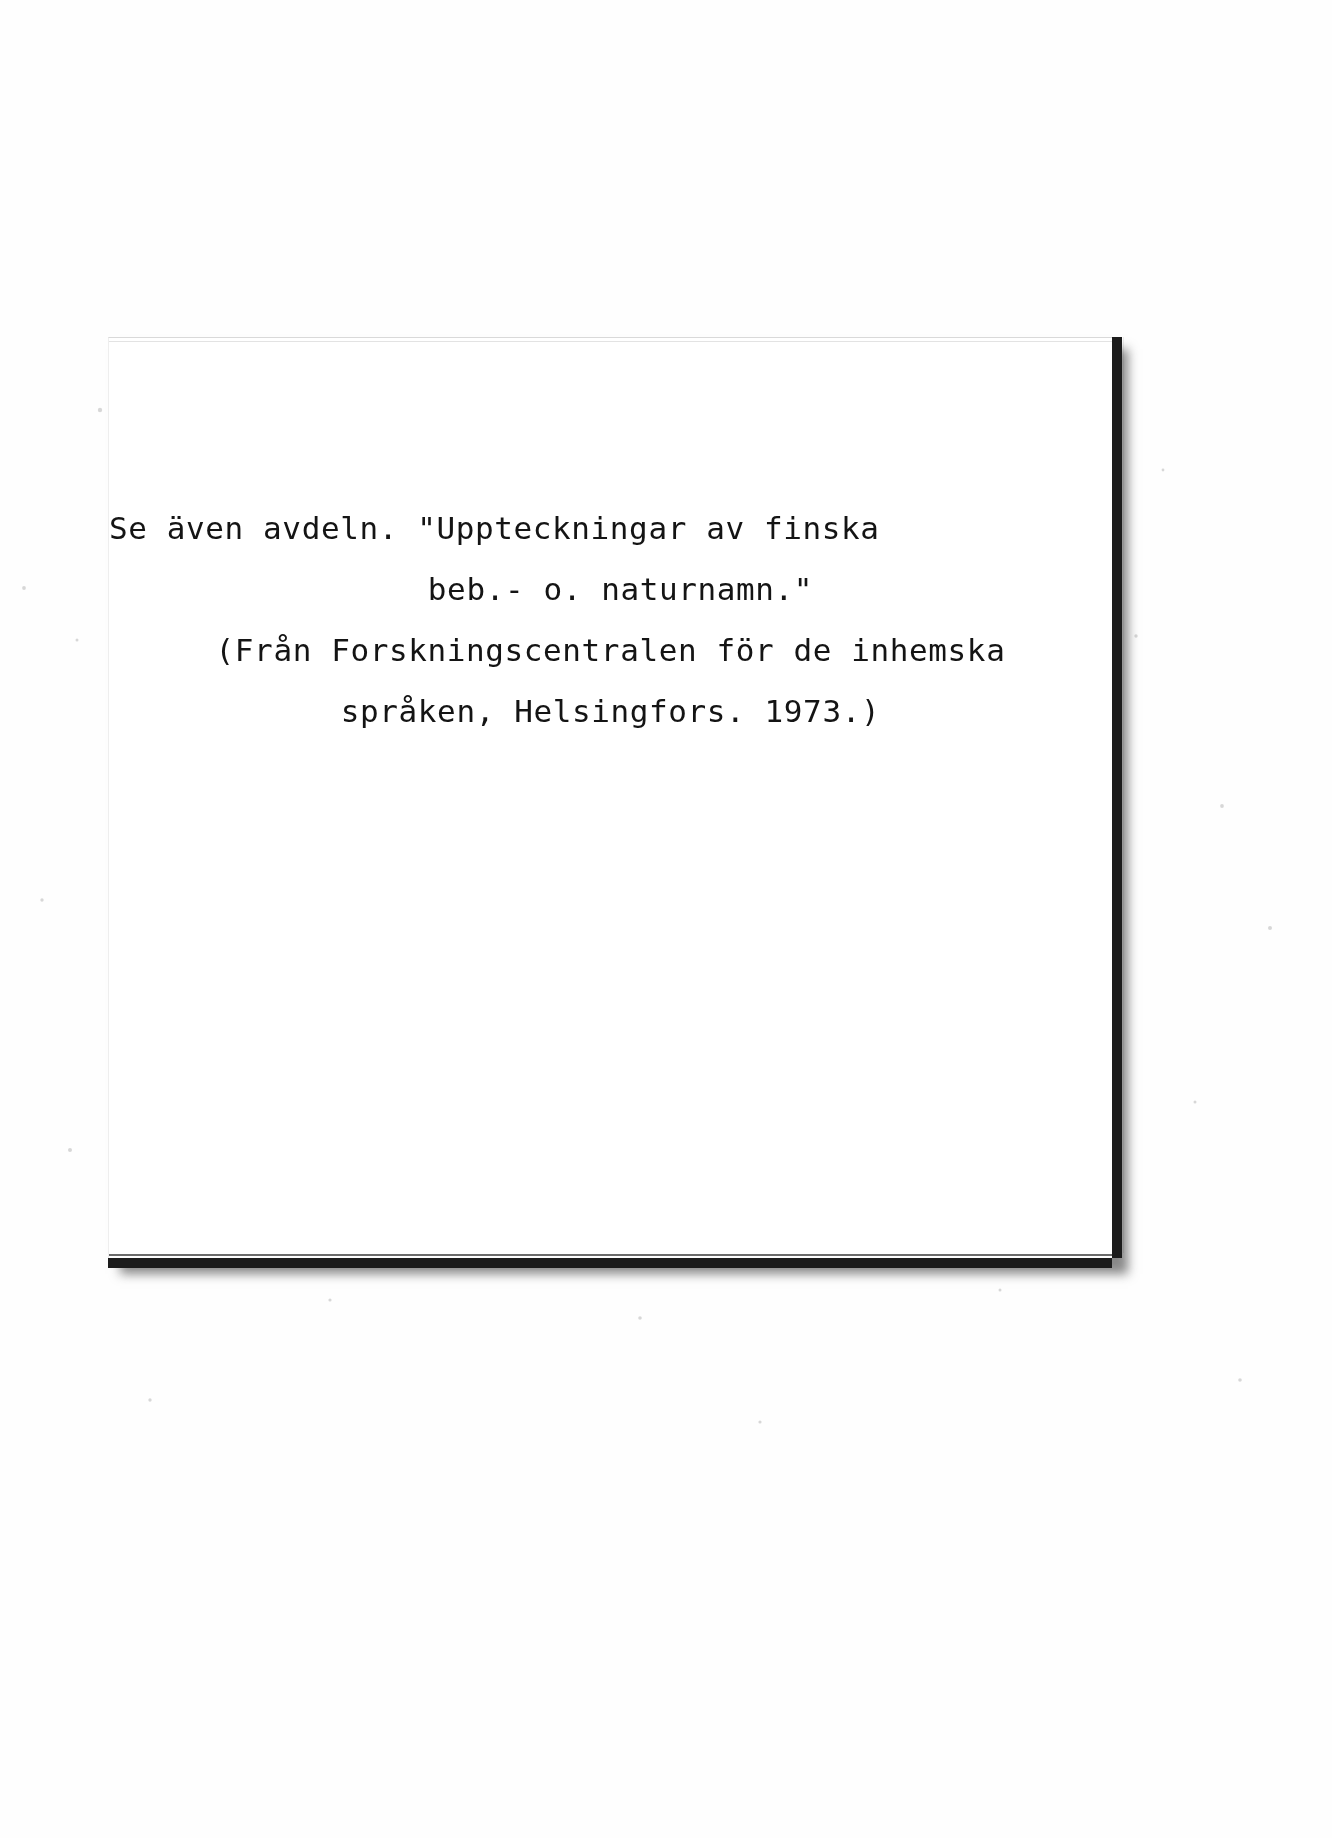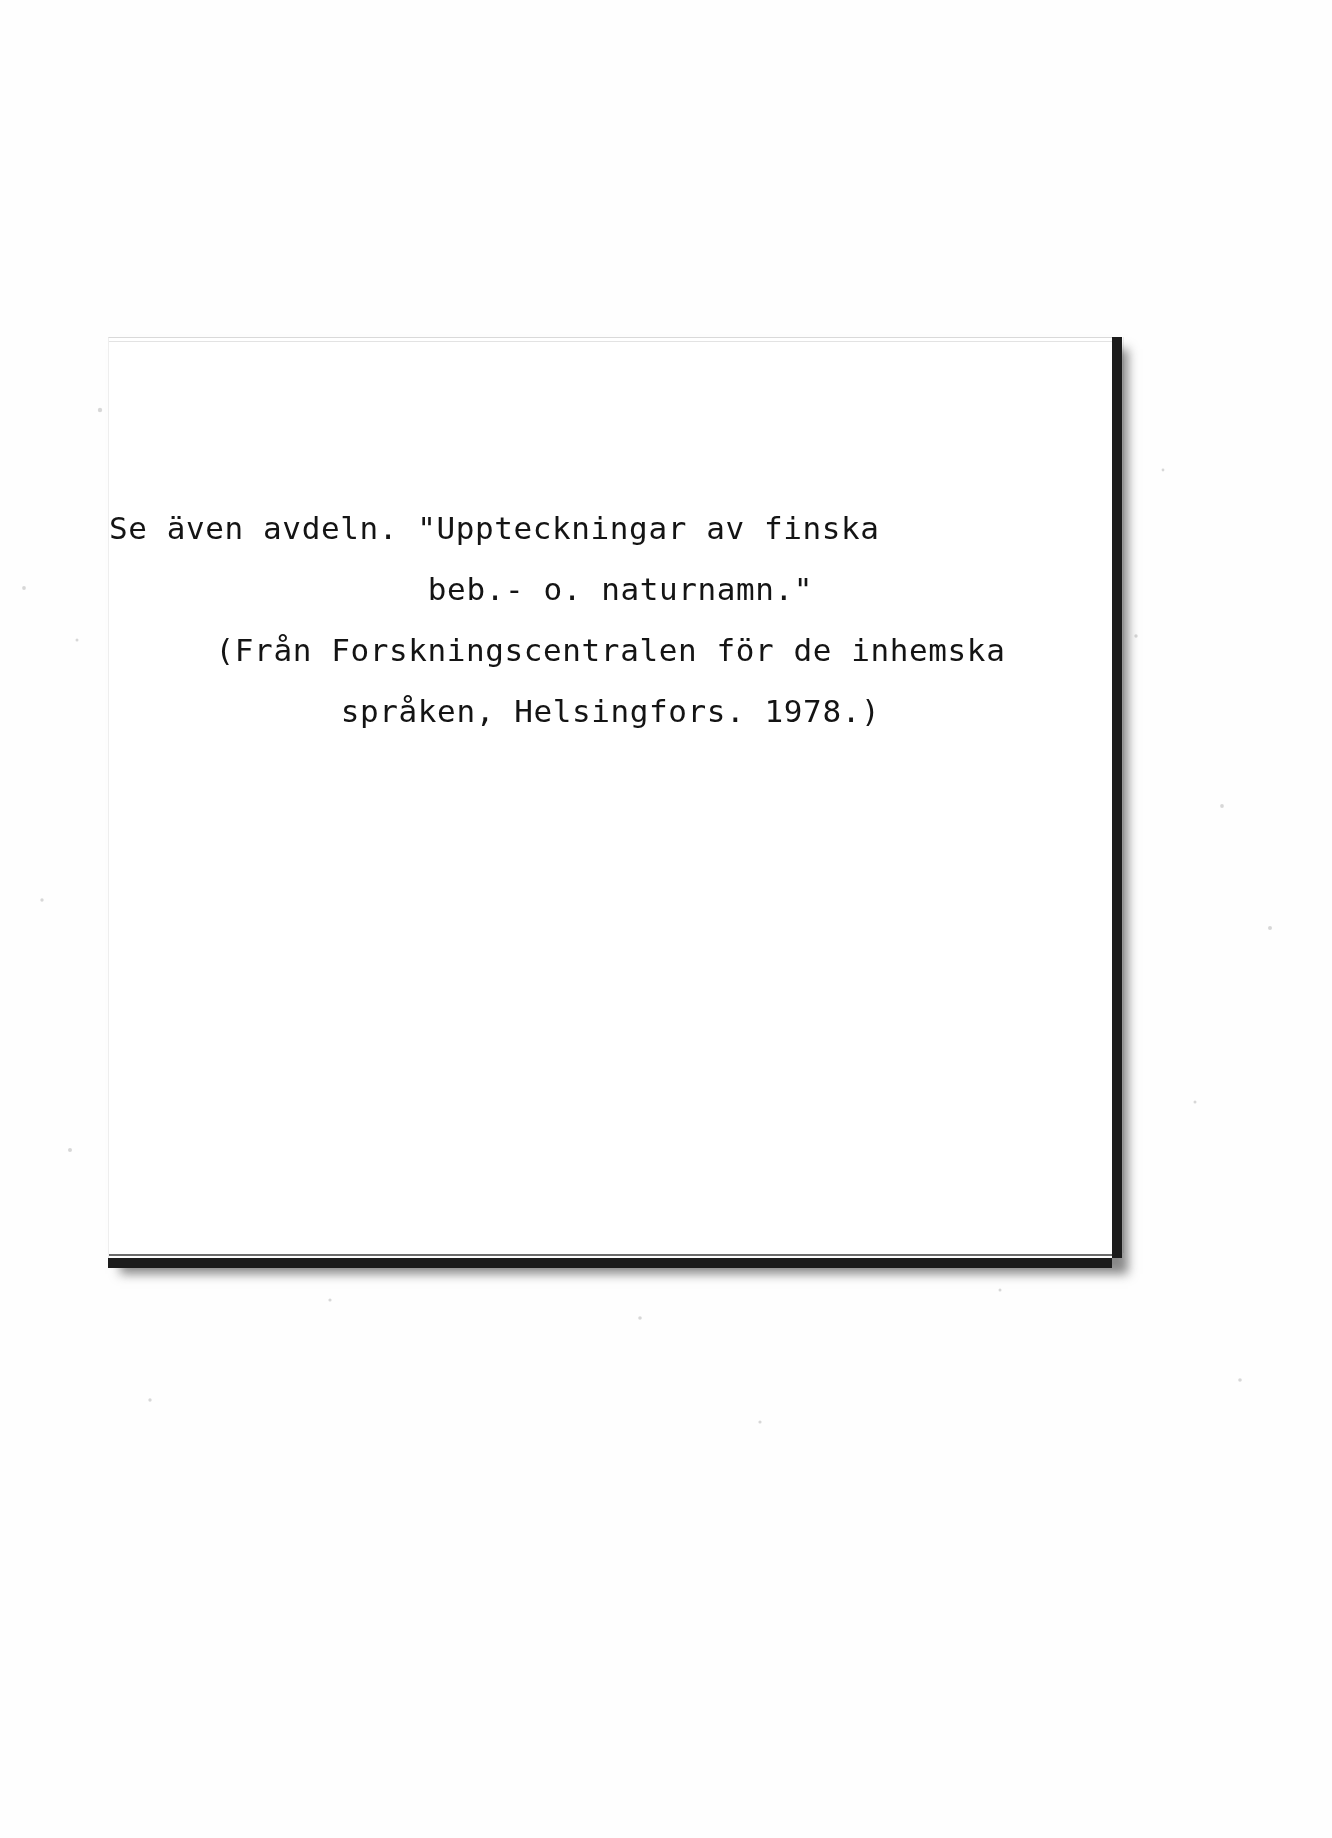--- a/index.html
+++ b/index.html
@@ -162,19 +162,19 @@
 
   <div id="edge-right-faint" class="edge-line"></div>
 
   <div id="card">
     <div id="card-top-rule"></div>
 
     <div id="card-text">
       <div class="line line-1">Se även avdeln. "Uppteckningar av finska</div>
       <div class="line line-2">beb.- o. naturnamn."</div>
       <div class="line line-3">(Från Forskningscentralen för de inhemska</div>
-      <div class="line line-4">språken, Helsingfors. 1978.)</div>
+      <div class="line line-4">språken, Helsingfors. 1973.)</div>
     </div>
 
     <div id="card-bottom-rule"></div>
   </div>
 
 </div>
 
 </body></html>

